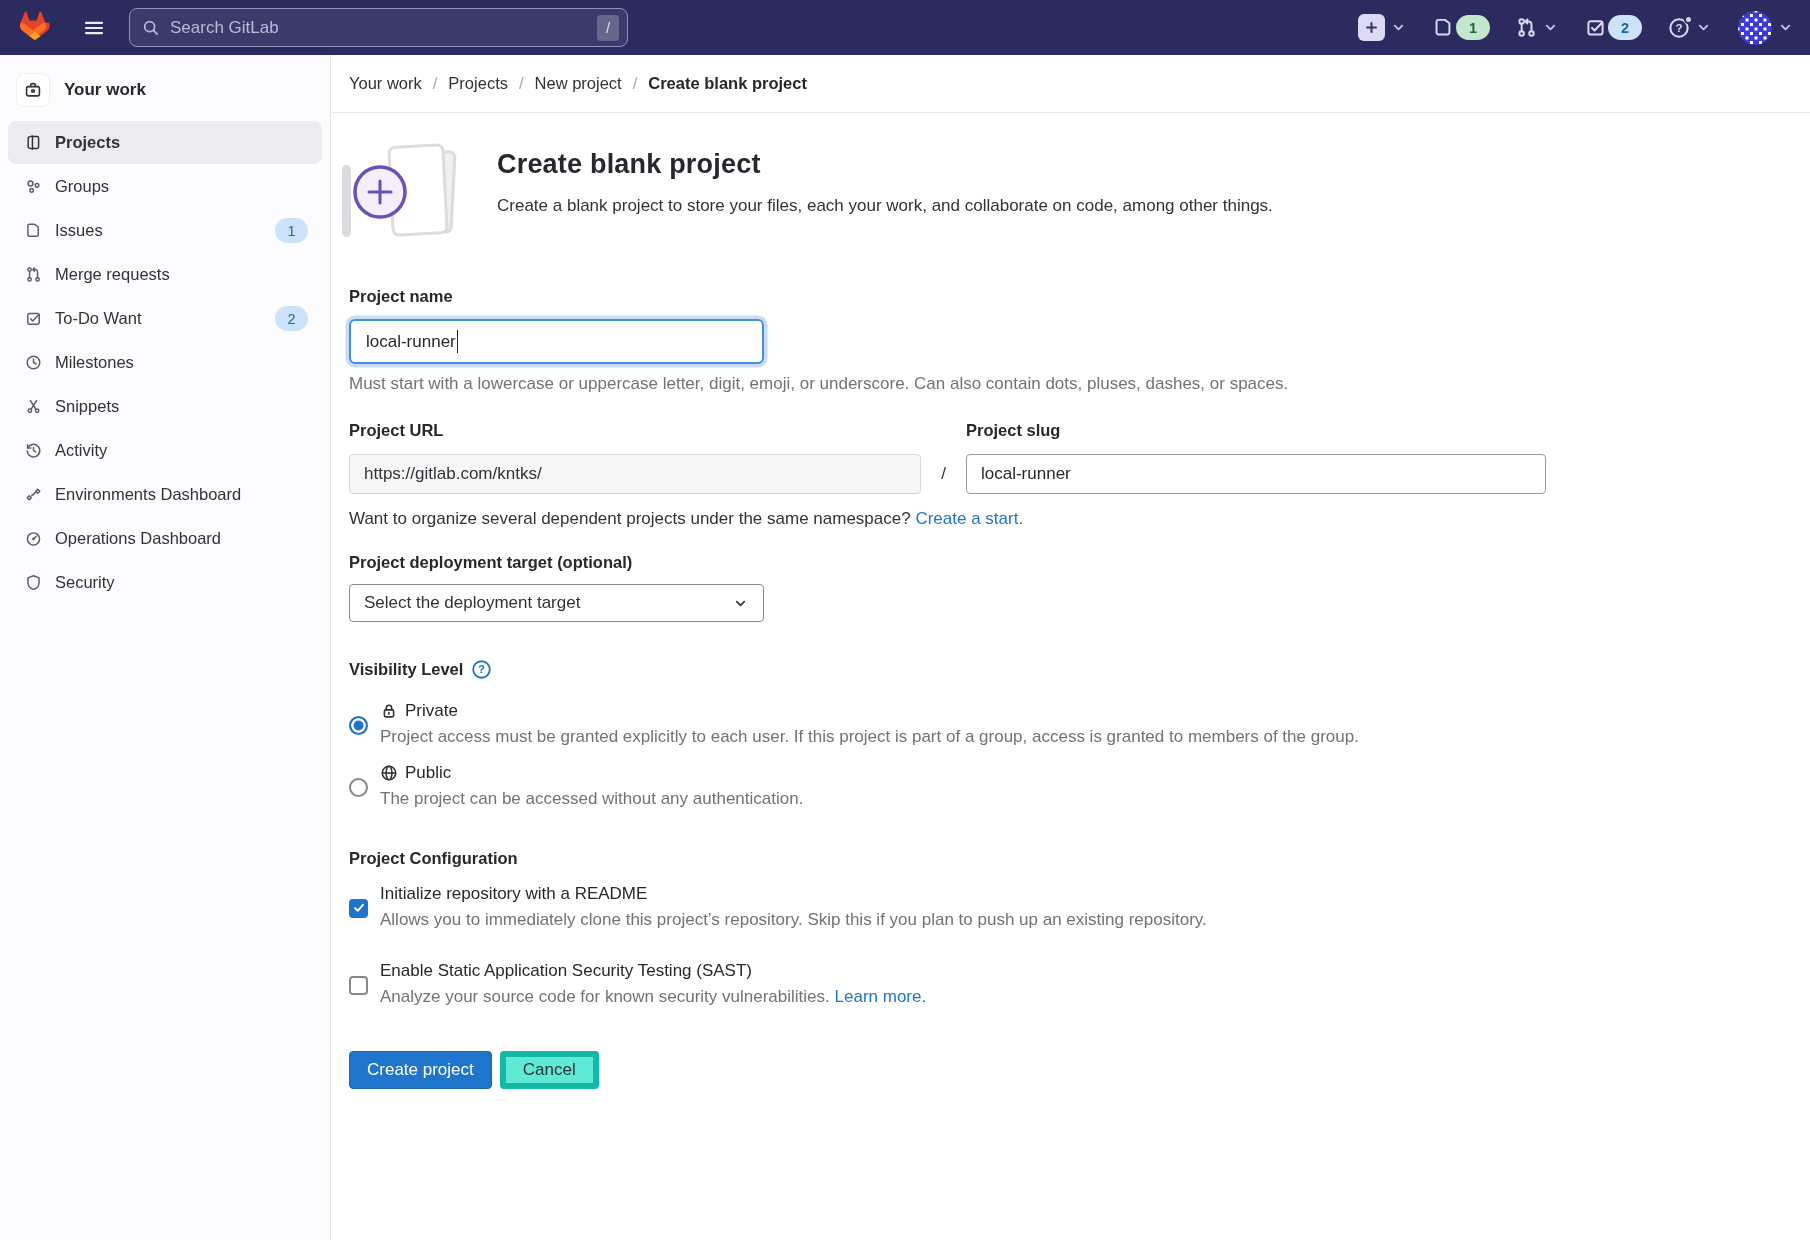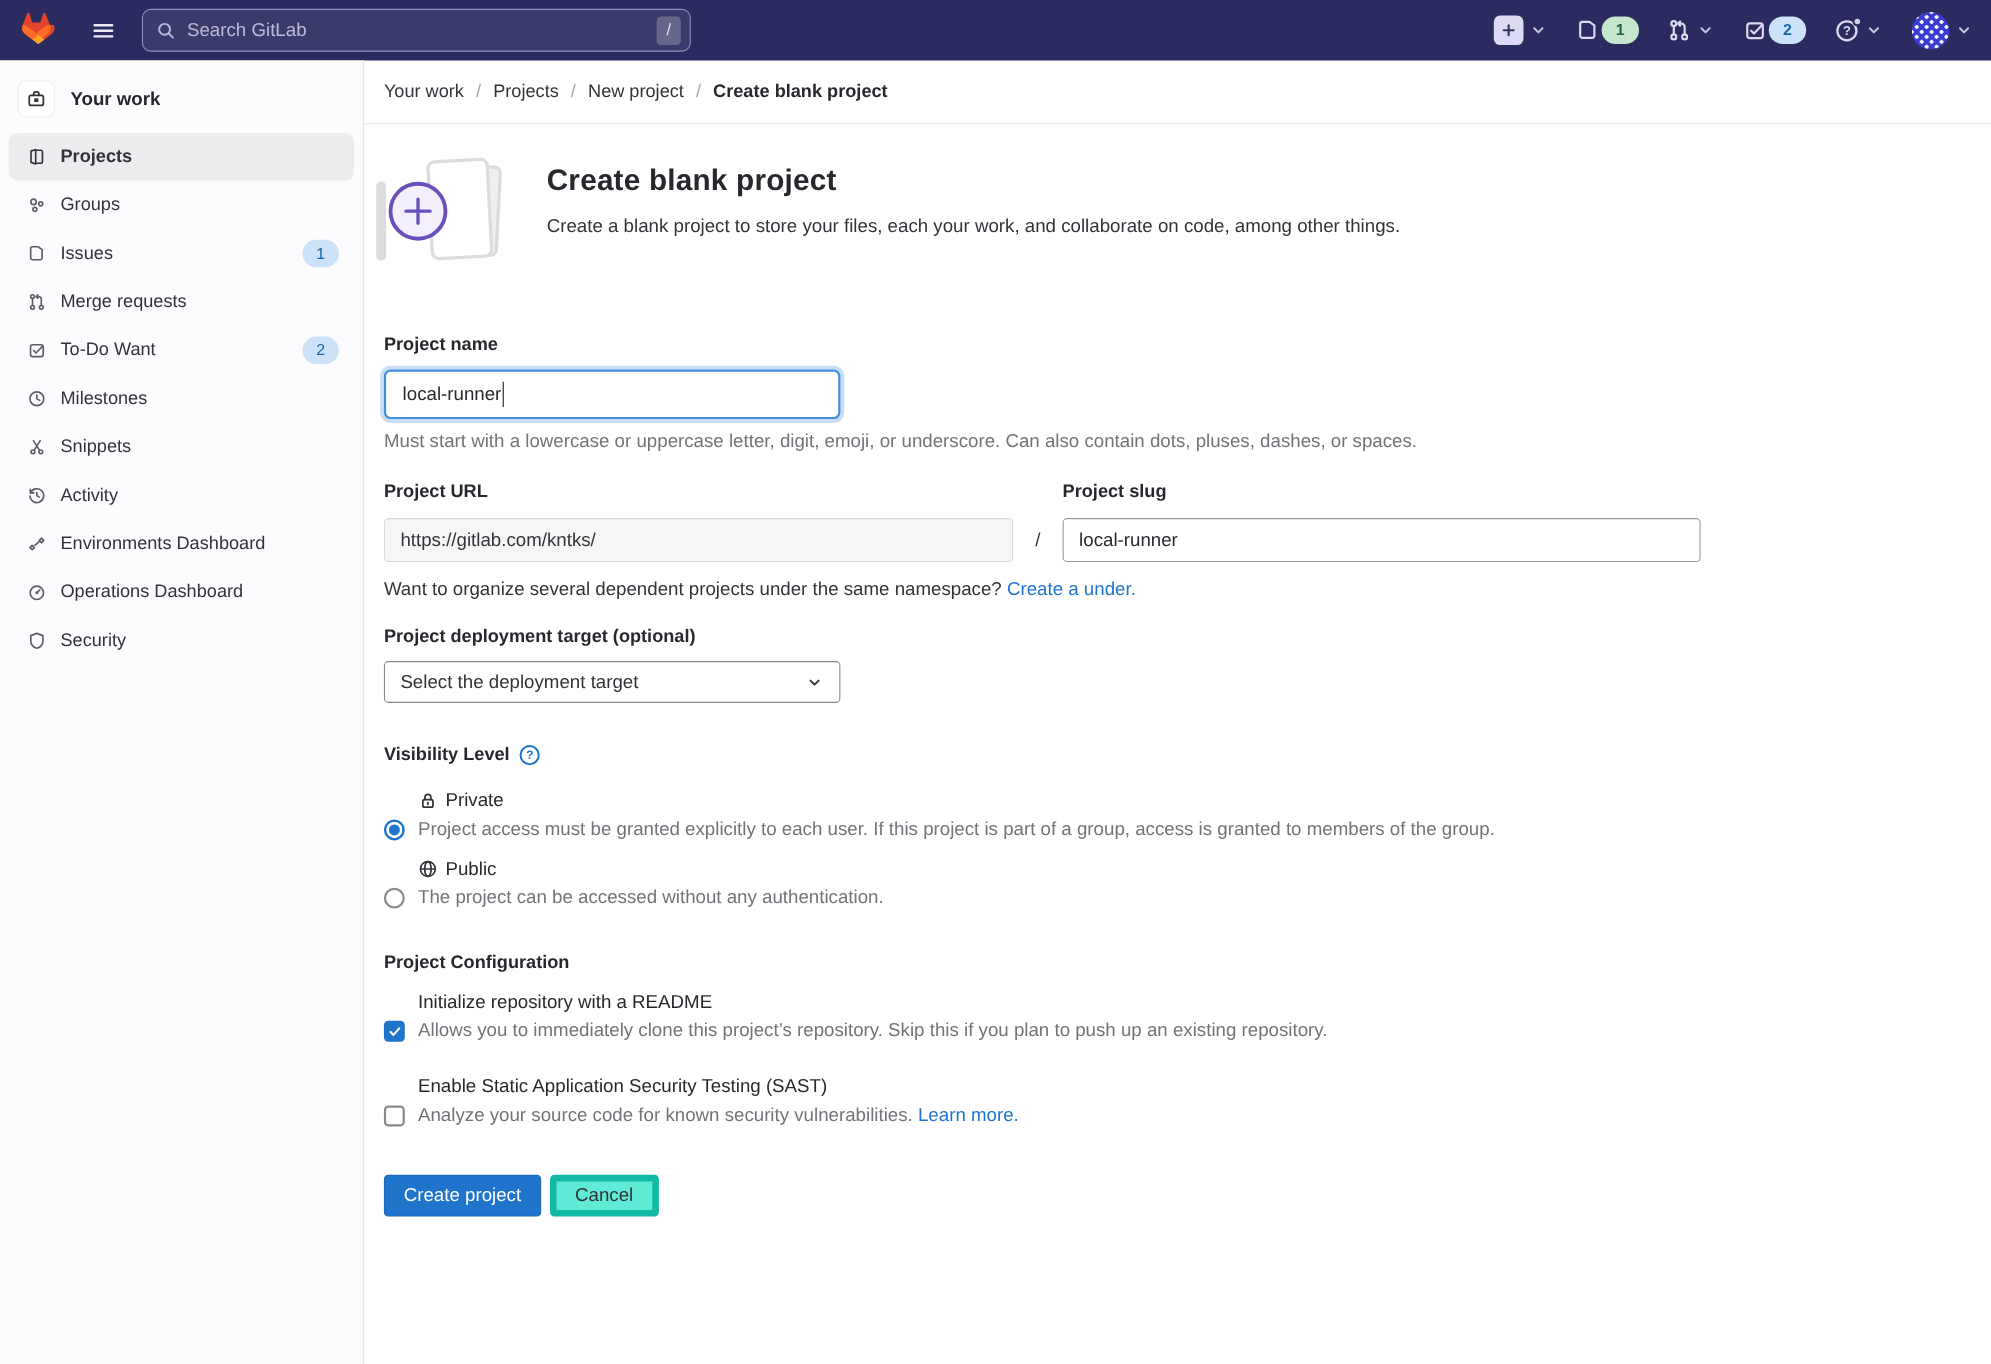--- a/index.html
+++ b/index.html
@@ -99,21 +99,21 @@
   .breadcrumb a { color:#333238; text-decoration:none; cursor:pointer; }
   .breadcrumb .sep { color:#a8a7ad; }
   .breadcrumb .current { font-weight:700; color:#28272d; }
   .content { padding:26px 40px 0 18px; }
   .content-header { display:flex; }
   .ch-icon { width:118px; height:102px; flex:none; margin-right:30px; }
   .ch-text { padding-top:10px; }
   .page-title { font-size:27px; font-weight:700; color:#28272d; letter-spacing:.2px; }
   .page-subtitle { margin-top:16px; font-size:17px; color:#333238; }
   
-  .form { margin-top:63px; }
+  .form { margin-top:46px; }
   .field-label { font-size:16.5px; font-weight:700; color:#28272d; display:flex; align-items:center; gap:8px; }
   .name-input {
     margin-top:13px; width:415px; height:45px; border:2px solid #428fdc;
     border-radius:6px; box-shadow:0 0 0 3.5px #c9def5; background:#fff;
     display:flex; align-items:center; padding:0 15px; font-size:17px; color:#28272d;
   }
   .caret { width:1.5px; height:23px; background:#1f1e24; margin-left:1px; }
   .hint { margin-top:10px; font-size:17px; color:#737278; }
   .url-row { display:flex; margin-top:27px; }
   .url-col { width:572px; }
@@ -132,21 +132,21 @@
   .ns-hint { margin-top:15px; font-size:17px; color:#333238; }
   a.link { color:#1f75cb; text-decoration:none; cursor:pointer; }
   .deploy-label { margin-top:24px; }
   .select {
     margin-top:12px; width:415px; height:38px; border:1px solid #89888d;
     border-radius:4px; background:#fff; display:flex; align-items:center;
     padding:0 14px; font-size:17px; color:#333238; cursor:pointer;
   }
   .select .chev { margin-left:auto; display:flex; }
   .vis-label { margin-top:37px; }
-  .option-row { display:flex; align-items:flex-end; margin-top:21px; }
+  .option-row { display:flex; align-items:center; margin-top:21px; }
   .option-row.tight { margin-top:16px; }
   .radio {
     width:19px; height:19px; border-radius:50%; flex:none; margin-top:2px;
     border:2px solid #1f75cb; background:#1f75cb; box-shadow:inset 0 0 0 2.5px #fff;
     cursor:pointer;
   }
   .radio.off { border:2px solid #89888d; background:#fff; box-shadow:none; }
   .opt-body { margin-left:12px; }
   .opt-head { display:flex; align-items:center; gap:7px; font-size:17px; color:#28272d; }
   .opt-head .gl-ic { display:flex; color:#333238; }
@@ -424,21 +424,21 @@
           </div>
           <div class="slash-sep">/</div>
           <div class="slug-col">
             <div class="field-label">Project slug</div>
             <input type="text" value="local-runner" style="">
           </div>
         </div>
 
         <p class="ns-hint">
           <span>Want to organize several dependent projects under the same namespace?</span>
-          <a class="link">Create a under.</a>
+          <a class="link">Create a start.</a>
         </p>
 
         <div class="field-label deploy-label">Project deployment target (optional)</div>
         <div class="select">
           <span>Select the deployment target</span>
           <span class="chev">
             <svg viewBox="0 0 16 16" width="17" height="17" fill="none" stroke="#333238" stroke-width="1.6" stroke-linecap="round" stroke-linejoin="round">
                 <path d="m4.5 6.3 3.5 3.5 3.5-3.5"></path>
               </svg>
           </span>

